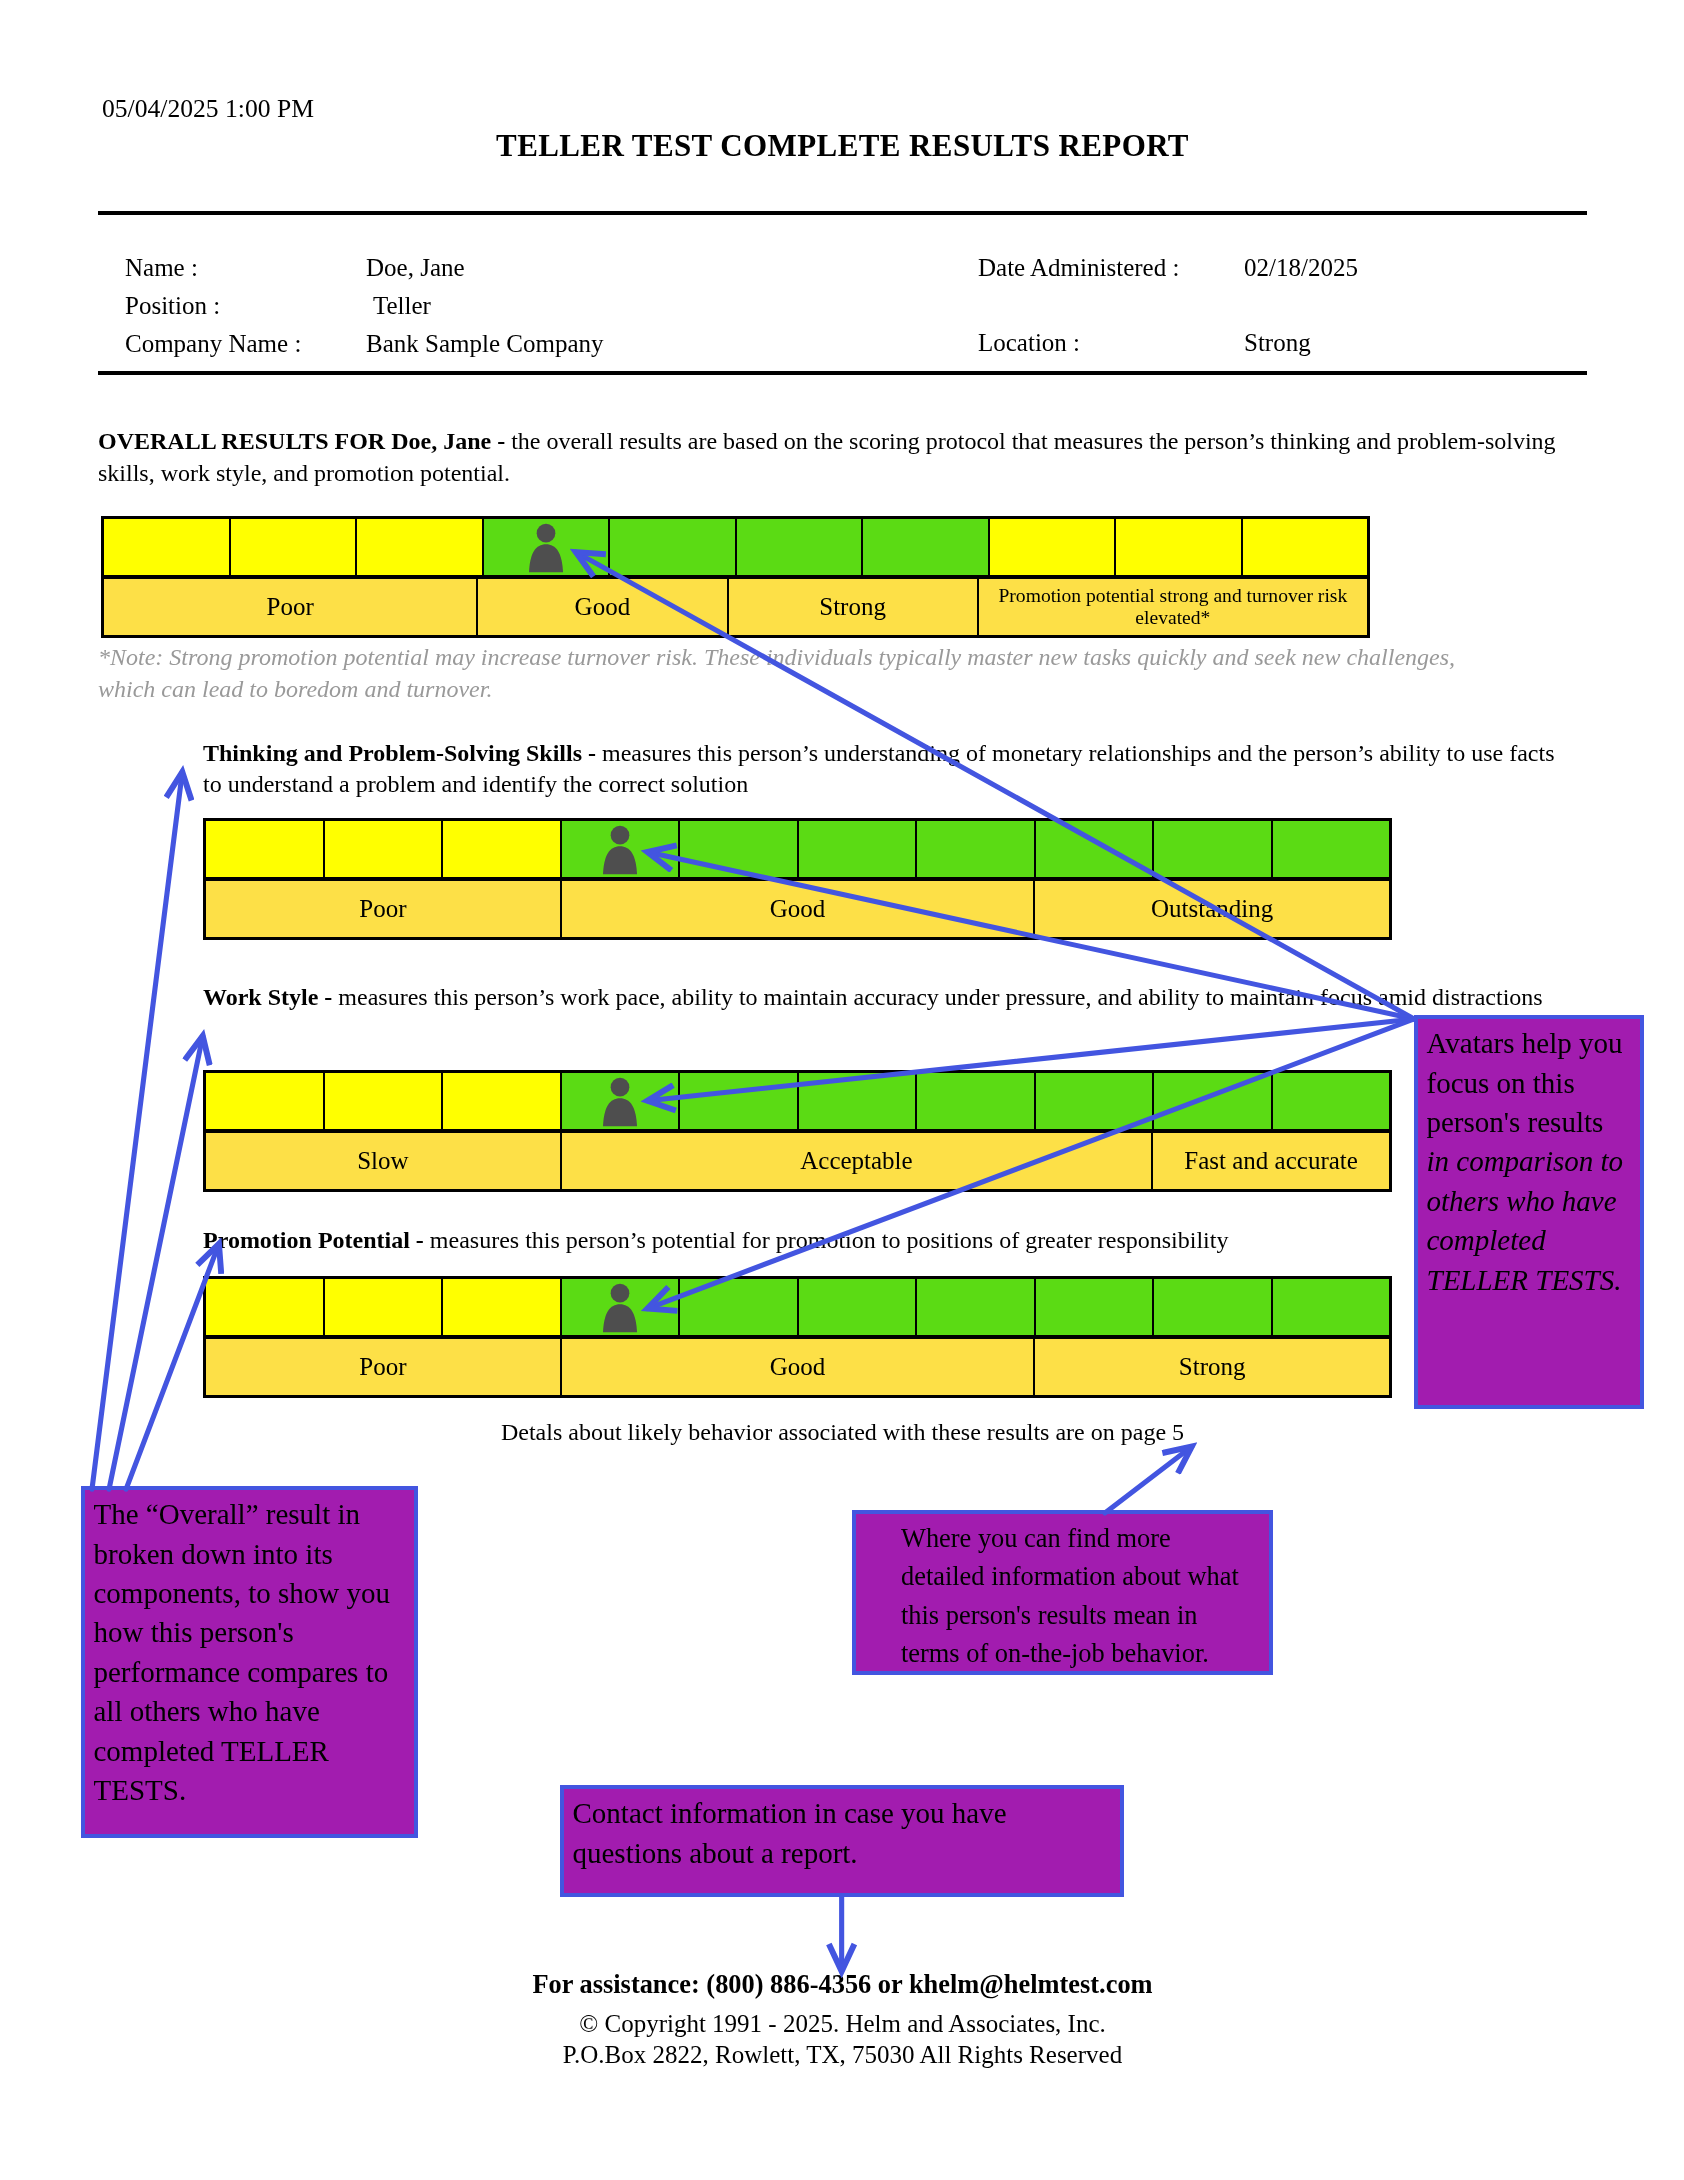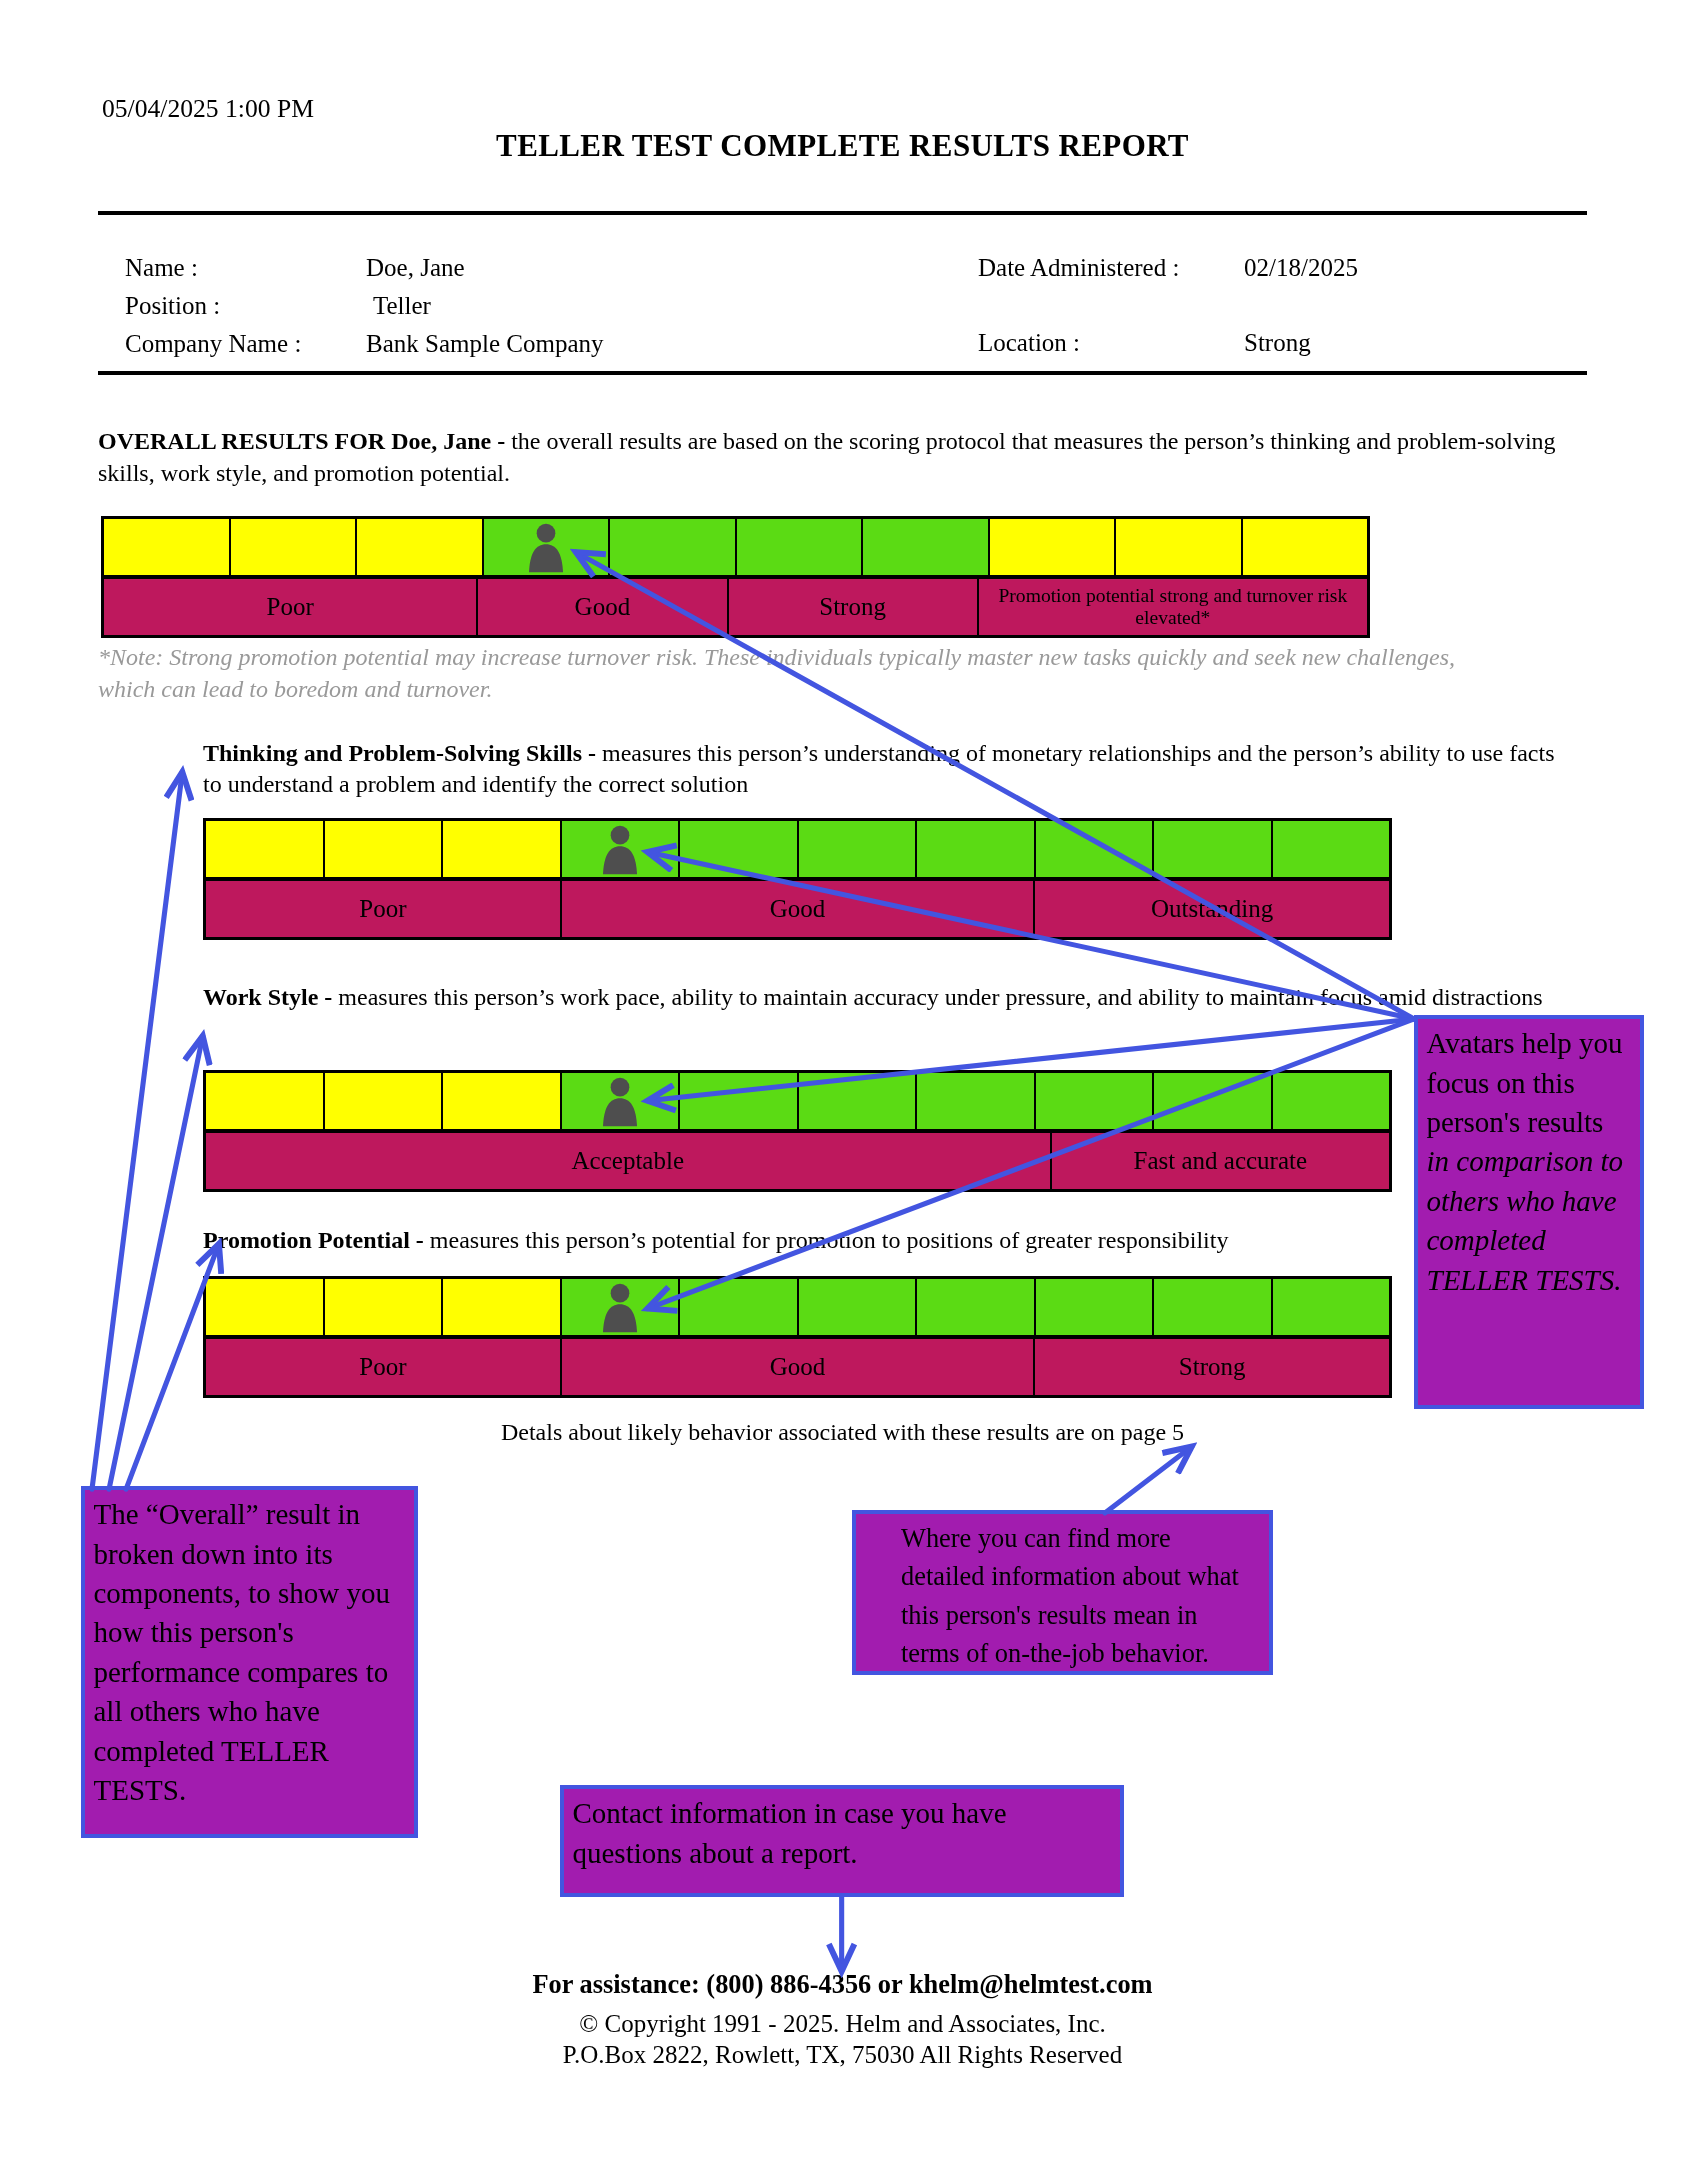--- a/index.html
+++ b/index.html
@@ -29,21 +29,21 @@
   .co-left{left:81px; top:1486px; width:337px; height:352px;}
   .co-mid{left:852px; top:1510px; width:421px; height:165px; font-size:26.4px; line-height:1.45;padding-left:45px;}
   .co-contact{left:560px; top:1785px; width:564px; height:112px;}
   .f1{left:0; right:0; top:1969px; text-align:center; font-weight:bold; font-size:26.4px;}
   .f2{left:0; right:0; top:2010px; text-align:center; font-size:25px;}
   .f3{left:0; right:0; top:2041px; text-align:center; font-size:25px;}
   .bar{position:absolute; z-index:1;}
   .bar-cells{display:flex; height:56px; border:3.4px solid #000; border-bottom-width:4.3px;}
   .cell{flex:1 1 0; position:relative;}
   .cell + .cell{border-left:2.6px solid #000;}
-  .bar-labels{display:flex; height:56px; border:3.4px solid #000; border-top:none; background:#be185d;}
+  .bar-labels{display:flex; height:56px; border:3.4px solid #000; border-top:none; background:#fde047;}
   .lbl{flex:1 1 0; display:flex; align-items:center; justify-content:center;
        font-size:25px; text-align:center; border-left:2.6px solid #000; box-sizing:border-box;}
   .lbl:first-child{border-left:none;}
   .lbl.small{font-size:19.6px; line-height:1.12; padding:0 8px;}
   .avatar{position:absolute; left:50%; bottom:0.9px; transform:translateX(-50%);}
   #arrows{position:absolute; left:0; top:0; z-index:6; pointer-events:none;}
 </style>
 </head>
 <body>
 
@@ -178,20 +178,21 @@
           </svg>
         </div>
         <div class="cell" style="background: rgb(91, 219, 20);"></div>
         <div class="cell" style="background: rgb(91, 219, 20);"></div>
         <div class="cell" style="background: rgb(91, 219, 20);"></div>
         <div class="cell" style="background: rgb(91, 219, 20);"></div>
         <div class="cell" style="background: rgb(91, 219, 20);"></div>
         <div class="cell" style="background: rgb(91, 219, 20);"></div>
       </div>
       <div class="bar-labels">
+        <div class="lbl" style="flex-grow: 3;">Slow</div>
         <div class="lbl" style="flex-grow: 5;">Acceptable</div>
         <div class="lbl" style="flex-grow: 2;">Fast and accurate</div>
       </div>
     </div>
     <div class="bar" style="left: 203px; top: 1276px; width: 1189px;">
       <div class="bar-cells">
         <div class="cell" style="background: rgb(255, 255, 0);"></div>
         <div class="cell" style="background: rgb(255, 255, 0);"></div>
         <div class="cell" style="background: rgb(255, 255, 0);"></div>
         <div class="cell" style="background: rgb(91, 219, 20);">

